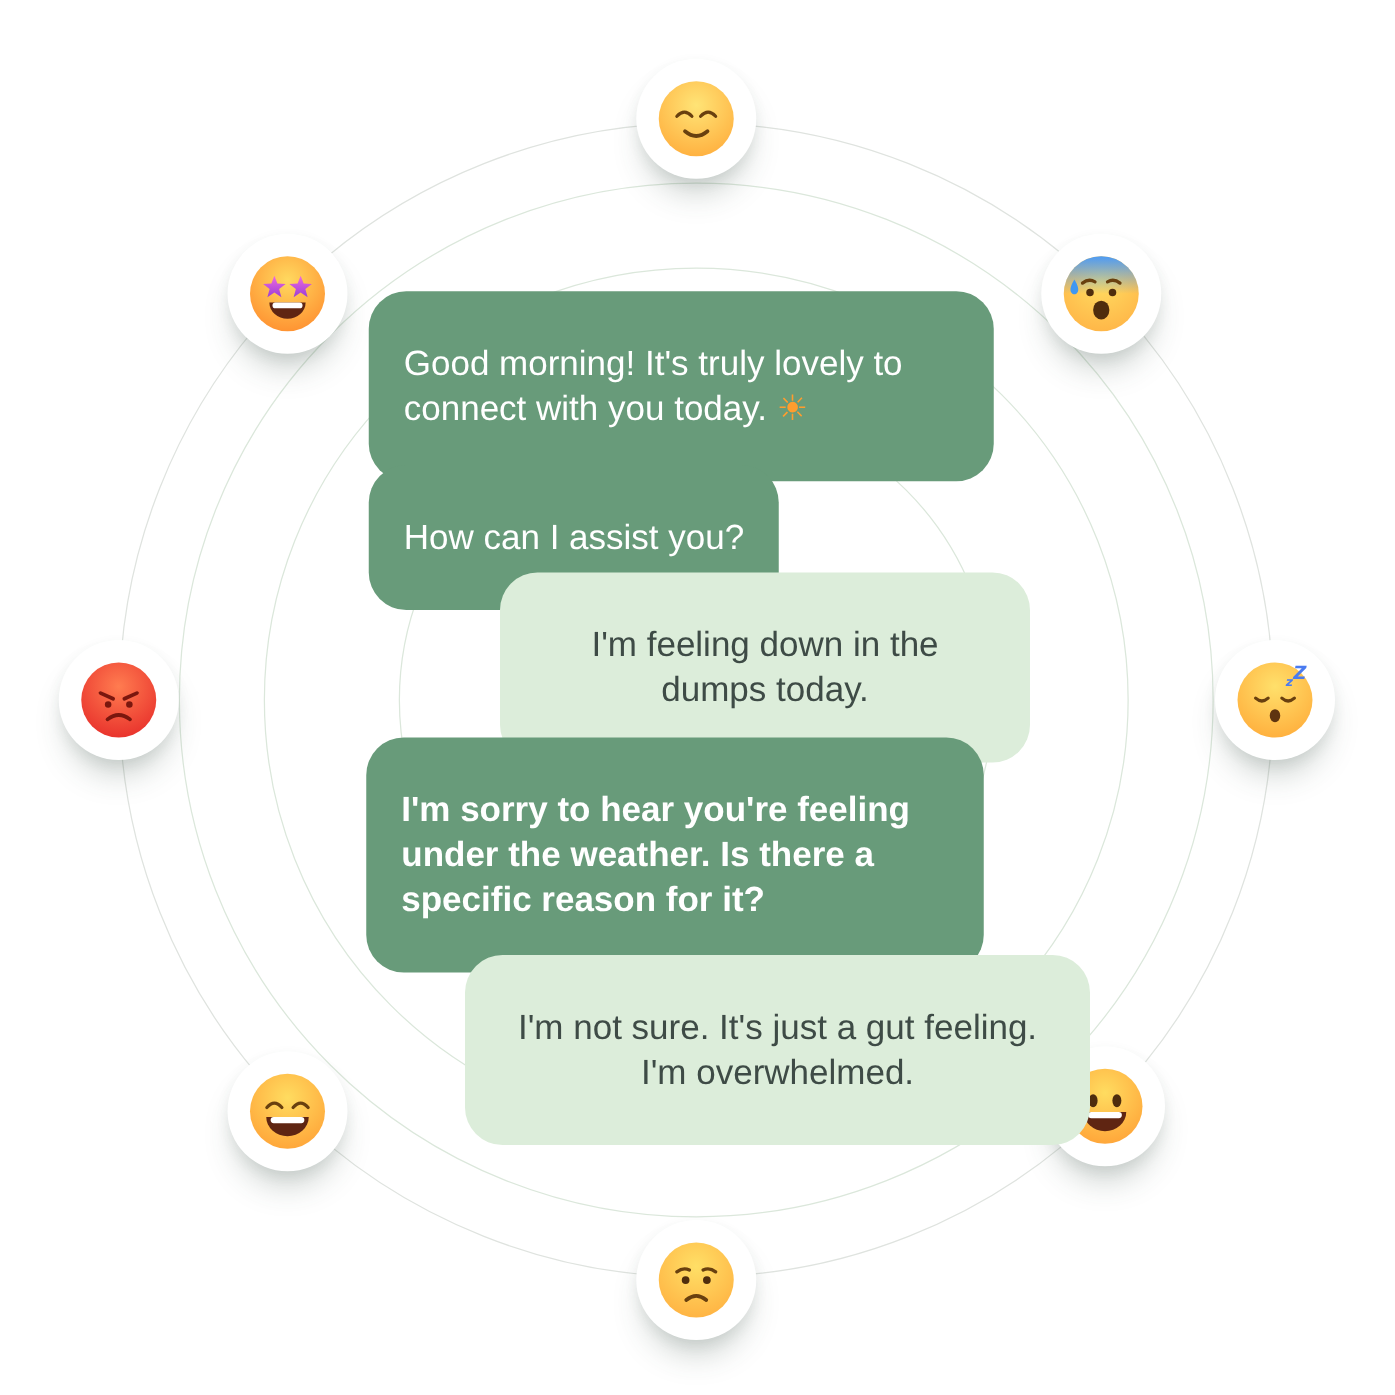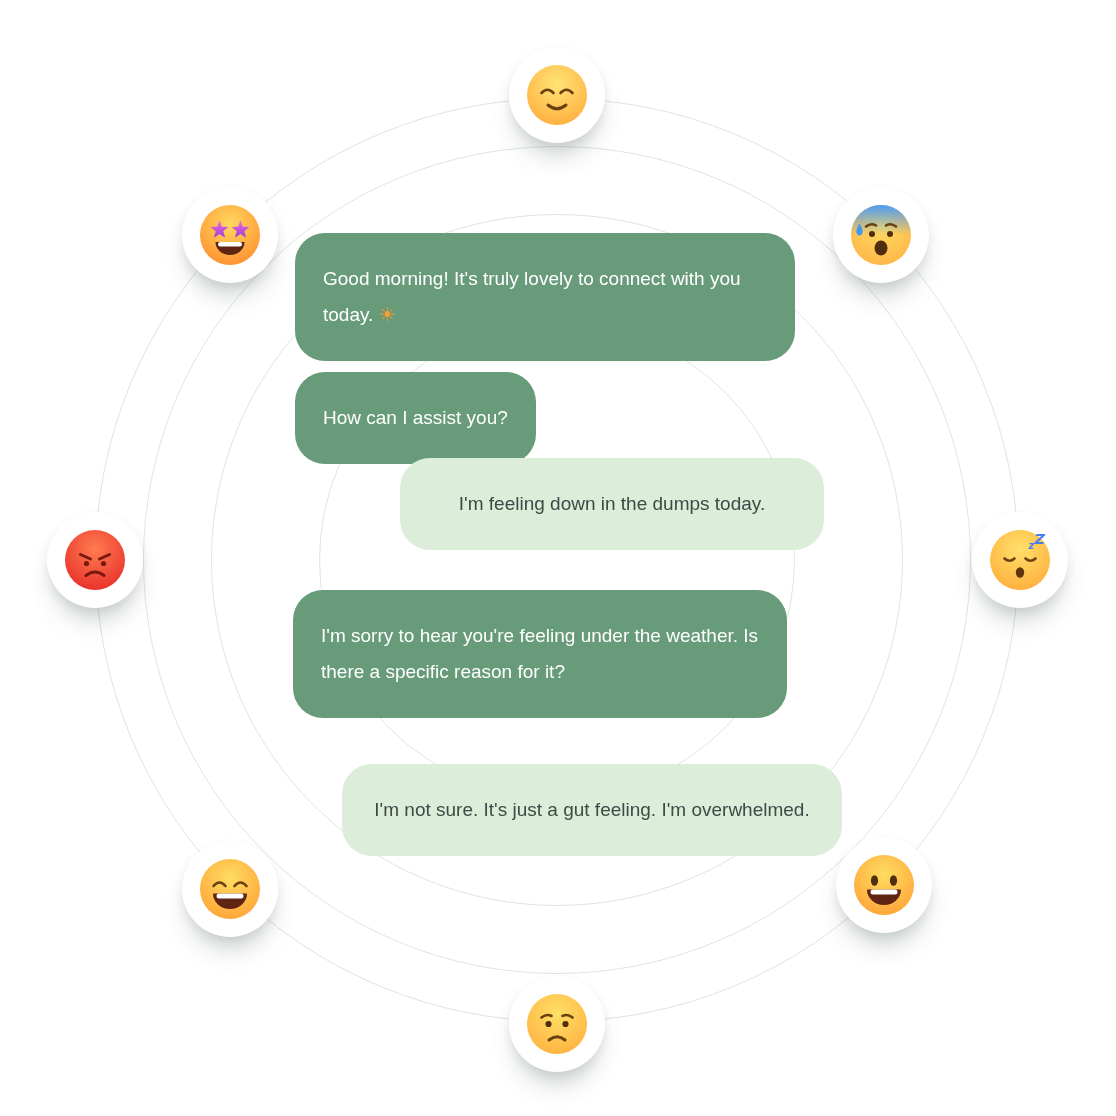--- a/index.html
+++ b/index.html
@@ -12,30 +12,30 @@
   
   .ring{ position:absolute; border:1.5px solid var(--ring,#dbe7db); border-radius:50%; }
   .ring-1{ left:95px;  top:98px;  width:924px; height:924px; border-color:#dfe3df; }
   .ring-2{ left:143px; top:146px; width:828px; height:828px; }
   .ring-3{ left:211px; top:214px; width:692px; height:692px; }
   .ring-4{ left:319px; top:322px; width:476px; height:476px; }
 
   
   .bubble{
     position:absolute;
-    font-size:19px; line-height:36px;
-    padding:28px 28px; border-radius:30px;
+    font-size:28px; line-height:36px;
+    padding:40px 28px; border-radius:30px;
   }
   .bot { background:var(--bot-bubble,#689b7a); color:var(--bot-text,#ffffff); }
   .user{ background:var(--user-bubble,#dcedda); color:var(--user-text,#3e4b46);text-align:center; }
   .m0{ left:295px; top:233px; width:500px; }
   .m1{ left:295px; top:372px; }
   .m2{ left:400px; top:458px; width:424px; }
-  .m3{ left:293px; top:590px; width:494px; }
-  .m4{ left:342px; top:764px; width:500px; }
+  .m3{ left:293px; top:590px; width:494px;font-weight:bold; }
+  .m4{ left:372px; top:764px; width:500px; }
   .sun{ color:#ff9d2e; }
 
   
   .avatar{
     position:absolute; width:96px; height:96px; background:#ffffff; border-radius:50%;
     display:flex; align-items:center; justify-content:center;
     box-shadow:0 18px 26px -8px rgba(55,75,65,.28), 0 4px 10px rgba(55,75,65,.08);
   }
   .avatar svg{ width:64px; height:64px; display:block; }
 </style>

